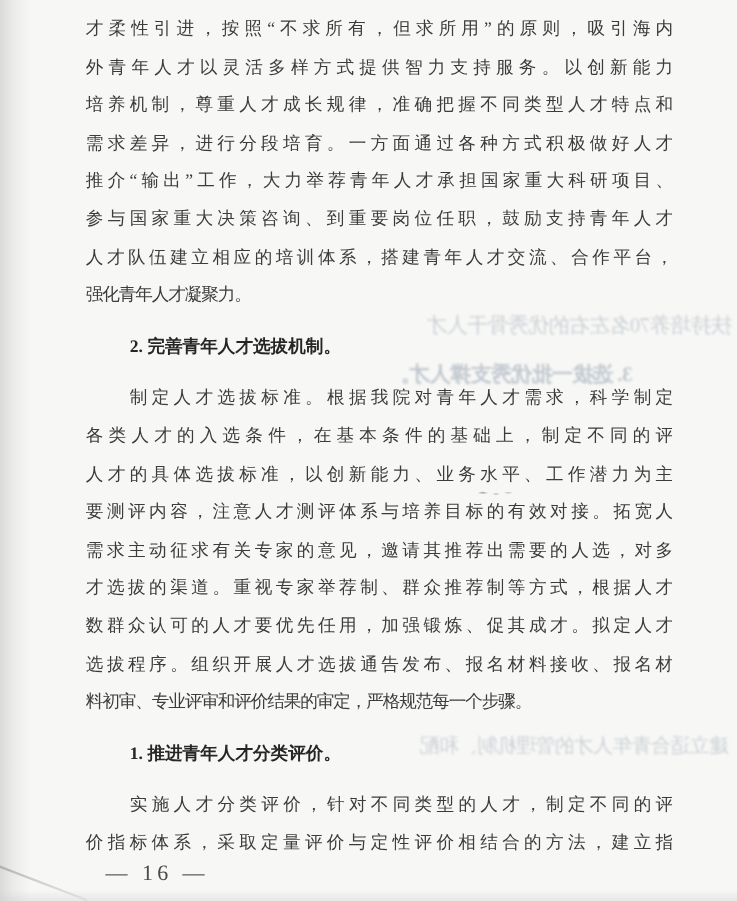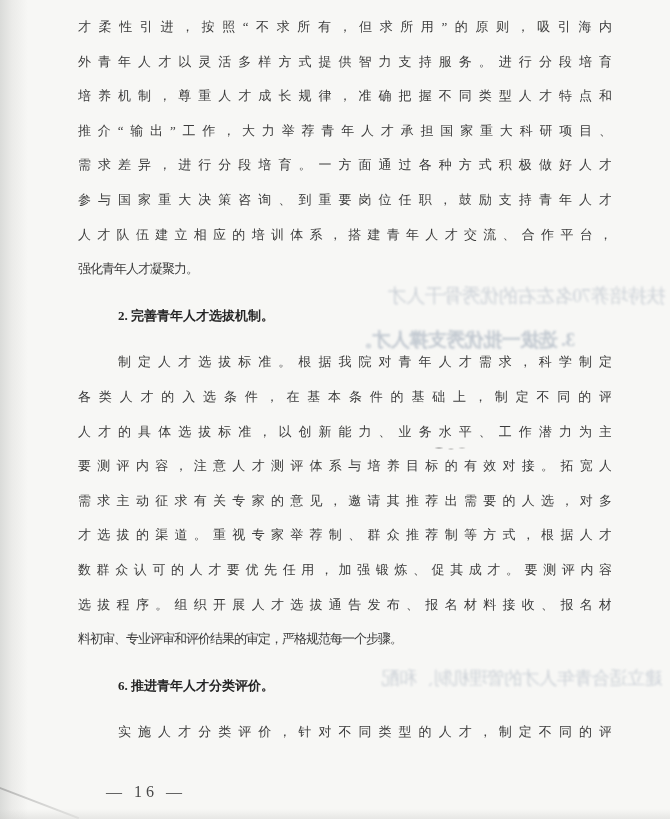--- a/index.html
+++ b/index.html
@@ -39,21 +39,21 @@
 
   .content {
     position: absolute;
     left: 78px;
     top: 10px;
     width: 533px;
   }
   .line {
     height: 34.6px;
     line-height: 34.6px;
-    font-size: 13px;
+    font-size: 16px;
     letter-spacing: -1px;
     color: var(--ink);
     white-space: nowrap;
     overflow: hidden;
     text-align: left;
   }
   .line.justify {
     text-align: justify;
     text-align-last: justify;
     text-justify: inter-character;
@@ -100,49 +100,49 @@
     left: -14px;
     top: 800px;
     width: 96px;
     height: 2px;
     background: linear-gradient(90deg, rgba(110,110,110,0.45), rgba(110,110,110,0.12));
     transform: rotate(21deg);
   }
 
   .footer {
     position: absolute;
-    left: 106px;
+    left: 96px;
     top: 783px;
-    font-size: 16px;
+    font-size: 20px;
     letter-spacing: 4px;
     color: var(--footer-ink);
   }
 </style>
 </head>
 <body>
 
 <div class="page">
 
   <div class="edge-left"></div>
 
   <div class="bleed b1">扶持培养70名左右的优秀骨干人才</div>
   <div class="bleed b2 bold">3. 选拔一批优秀支撑人才。</div>
   <div class="bleed b3">建立适合青年人才的管理机制、和配</div>
 
   <div class="content">
 
       <div class="line justify">才柔性引进，按照“不求所有，但求所用”的原则，吸引海内</div>
 
-      <div class="line justify">外青年人才以灵活多样方式提供智力支持服务。进行分段培育</div>
+      <div class="line justify">外青年人才以灵活多样方式提供智力支持服务。以创新能力</div>
 
       <div class="line justify">培养机制，尊重人才成长规律，准确把握不同类型人才特点和</div>
 
+      <div class="line justify">需求差异，进行分段培育。一方面通过各种方式积极做好人才</div>
+
       <div class="line justify">推介“输出”工作，大力举荐青年人才承担国家重大科研项目、</div>
-
-      <div class="line justify">需求差异，进行分段培育。一方面通过各种方式积极做好人才</div>
 
       <div class="line justify">参与国家重大决策咨询、到重要岗位任职，鼓励支持青年人才</div>
 
 
       <div class="line justify">人才队伍建立相应的培训体系，搭建青年人才交流、合作平台，</div>
 
       <div class="line">强化青年人才凝聚力。</div>
 
       <div class="line bold indent">2. 完善青年人才选拔机制。</div>
 
@@ -151,30 +151,31 @@
       <div class="line justify">各类人才的入选条件，在基本条件的基础上，制定不同的评</div>
 
       <div class="line justify">人才的具体选拔标准，以创新能力、业务水平、工作潜力为主</div>
 
       <div class="line justify">要测评内容，注意人才测评体系与培养目标的有效对接。拓宽人</div>
 
       <div class="line justify">需求主动征求有关专家的意见，邀请其推荐出需要的人选，对多</div>
 
       <div class="line justify">才选拔的渠道。重视专家举荐制、群众推荐制等方式，根据人才</div>
 
-      <div class="line justify">数群众认可的人才要优先任用，加强锻炼、促其成才。要测评内容</div>
+      <div class="line justify">数群众认可的人才要优先任用，加强锻炼、促其成才。拟定人才</div>
 
       <div class="line justify">选拔程序。组织开展人才选拔通告发布、报名材料接收、报名材</div>
 
       <div class="line">料初审、专业评审和评价结果的审定，严格规范每一个步骤。</div>
 
-      <div class="line bold indent">6. 推进青年人才分类评价。</div>
+      <div class="line bold indent">1. 推进青年人才分类评价。</div>
 
       <div class="line indent justify">实施人才分类评价，针对不同类型的人才，制定不同的评</div>
 
+      <div class="line justify">价指标体系，采取定量评价与定性评价相结合的方法，建立指</div>
     </div>
 
   <div class="smudge"></div>
   <div class="crease"></div>
   <div class="edge-bottom"></div>
 
   <div class="footer">— 16 —</div>
 
 </div>
 

